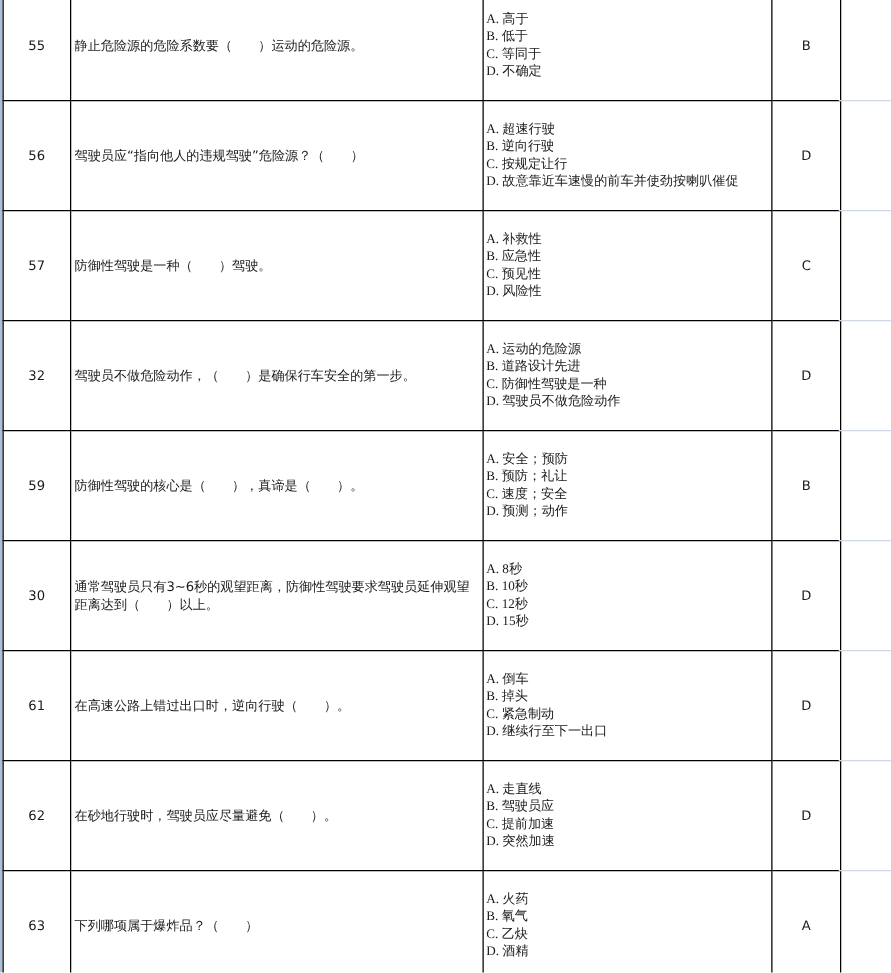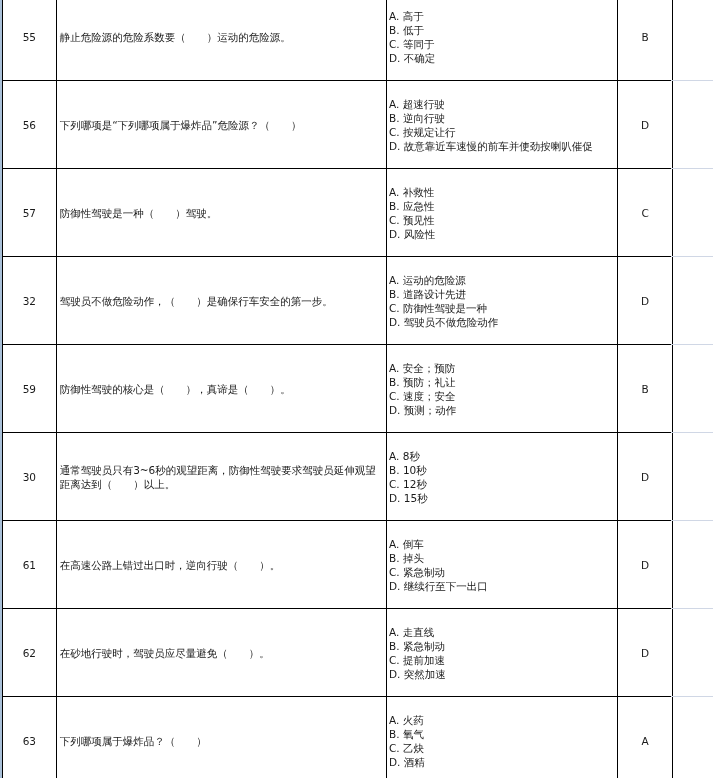--- a/index.html
+++ b/index.html
@@ -7,21 +7,21 @@
          font-family: "DejaVu Sans", "Liberation Sans", sans-serif; font-size:11px; color:#1a1a1a; }
   .leftbar { position:absolute; left:0; top:0; width:2px; height:778px; background:#a9c0d8; }
   table.sheet { position:absolute; left:2px; top:-8px; border-collapse:collapse; table-layout:fixed; }
   table.sheet td { border:1.5px solid #000; padding:0; vertical-align:middle; }
   table.sheet tr { height:88px; }
   td.num { width:53px; text-align:center; font-size:10.5px; }
   td.question { width:329px; padding-left:3px !important; font-size:10.5px; line-height:14px; }
   td.options { width:228px; padding-left:2px !important; font-size:10.5px; line-height:14px; }
   td.answer { width:55px; text-align:center; font-size:10.5px; }
   td.blank { width:40px; border-right:none !important; border-top:none !important; border-bottom:none !important; }
-  .opt { display:block; white-space:nowrap; }
+  .opt { display:block; white-space:nowrap;font-family:Liberation Serif, serif; }
   .gridline { position:absolute; left:671px; width:42px; height:1px; background:#d0d7e5; }
 </style>
 </head>
 <body>
 
 <div class="leftbar"></div>
 
 <table class="sheet">
   <tbody id="rows">
       <tr>
@@ -31,21 +31,21 @@
           <span class="opt">A. 高于</span>
           <span class="opt">B. 低于</span>
           <span class="opt">C. 等同于</span>
           <span class="opt">D. 不确定</span>
         </td>
         <td class="answer">B</td>
         <td class="blank"></td>
       </tr>
       <tr>
         <td class="num">56</td>
-        <td class="question">下列哪项是“下列哪项属于爆炸品”危险源？（　　）</td>
+        <td class="question">驾驶员应“指向他人的违规驾驶”危险源？（　　）</td>
         <td class="options">
           <span class="opt">A. 超速行驶</span>
           <span class="opt">B. 逆向行驶</span>
           <span class="opt">C. 按规定让行</span>
           <span class="opt">D. 故意靠近车速慢的前车并使劲按喇叭催促</span>
         </td>
         <td class="answer">D</td>
         <td class="blank"></td>
       </tr>
       <tr>
@@ -106,21 +106,21 @@
           <span class="opt">D. 继续行至下一出口</span>
         </td>
         <td class="answer">D</td>
         <td class="blank"></td>
       </tr>
       <tr>
         <td class="num">62</td>
         <td class="question">在砂地行驶时，驾驶员应尽量避免（　　）。</td>
         <td class="options">
           <span class="opt">A. 走直线</span>
-          <span class="opt">B. 紧急制动</span>
+          <span class="opt">B. 驾驶员应</span>
           <span class="opt">C. 提前加速</span>
           <span class="opt">D. 突然加速</span>
         </td>
         <td class="answer">D</td>
         <td class="blank"></td>
       </tr>
       <tr>
         <td class="num">63</td>
         <td class="question">下列哪项属于爆炸品？（　　）</td>
         <td class="options">

